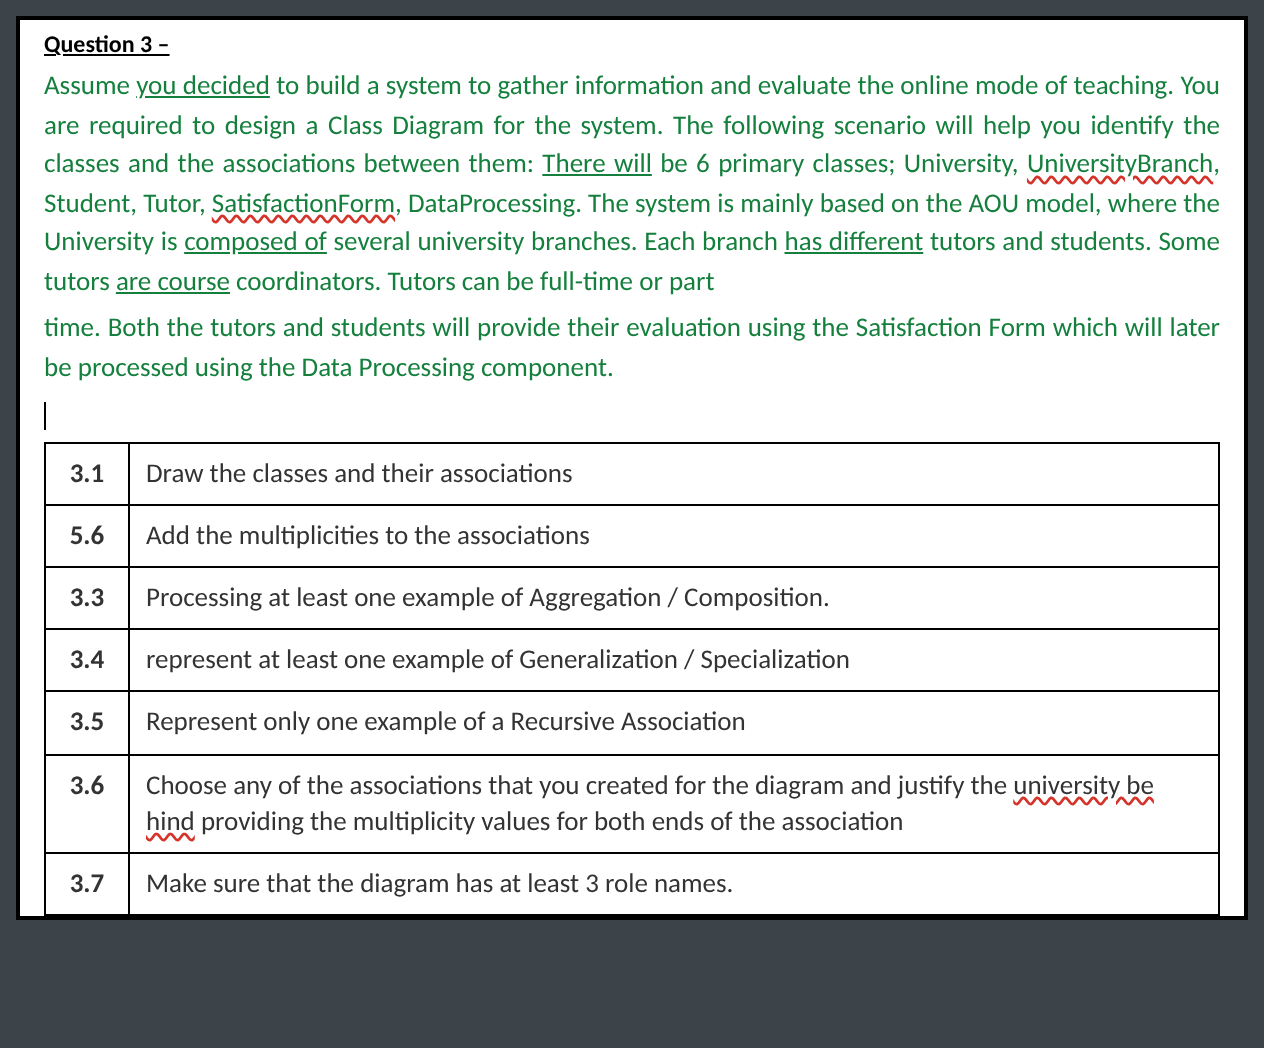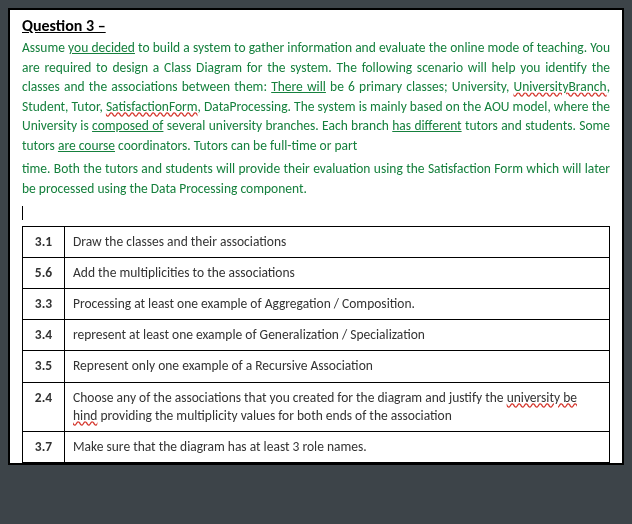--- a/index.html
+++ b/index.html
@@ -11,21 +11,21 @@
       font-family: Calibri, Arial, sans-serif;
     }
     .page {
       background: #ffffff;
       width: 100%;
       border: 2px solid #000;
       padding: 6px 12px 0 12px;
     }
     .title {
       font-weight: bold;
-      font-size: 16px;
+      font-size: 12px;
       text-decoration: underline;
       color: #000;
       margin-bottom: 3px;
     }
     .body-text {
       color: #15803d;
       font-size: 13.5px;
       line-height: 1.45;
       text-align: justify;
       margin-bottom: 4px;
@@ -98,21 +98,21 @@
     </tr>
     <tr>
       <td class="num">3.4</td>
       <td>represent at least one example of Generalization / Specialization</td>
     </tr>
     <tr>
       <td class="num">3.5</td>
       <td>Represent only one example of a Recursive Association</td>
     </tr>
     <tr>
-      <td class="num">2.4</td>
+      <td class="num">3.6</td>
       <td>
         <span>Choose any of the associations that you created for the diagram and justify the </span><span class="spell">university be</span><br><span class="spell">hind</span><span> providing the multiplicity values for both ends of the association</span>
       </td>
     </tr>
     <tr>
       <td class="num">3.7</td>
       <td>Make sure that the diagram has at least 3 role names.</td>
     </tr>
   </tbody>
     </table>

